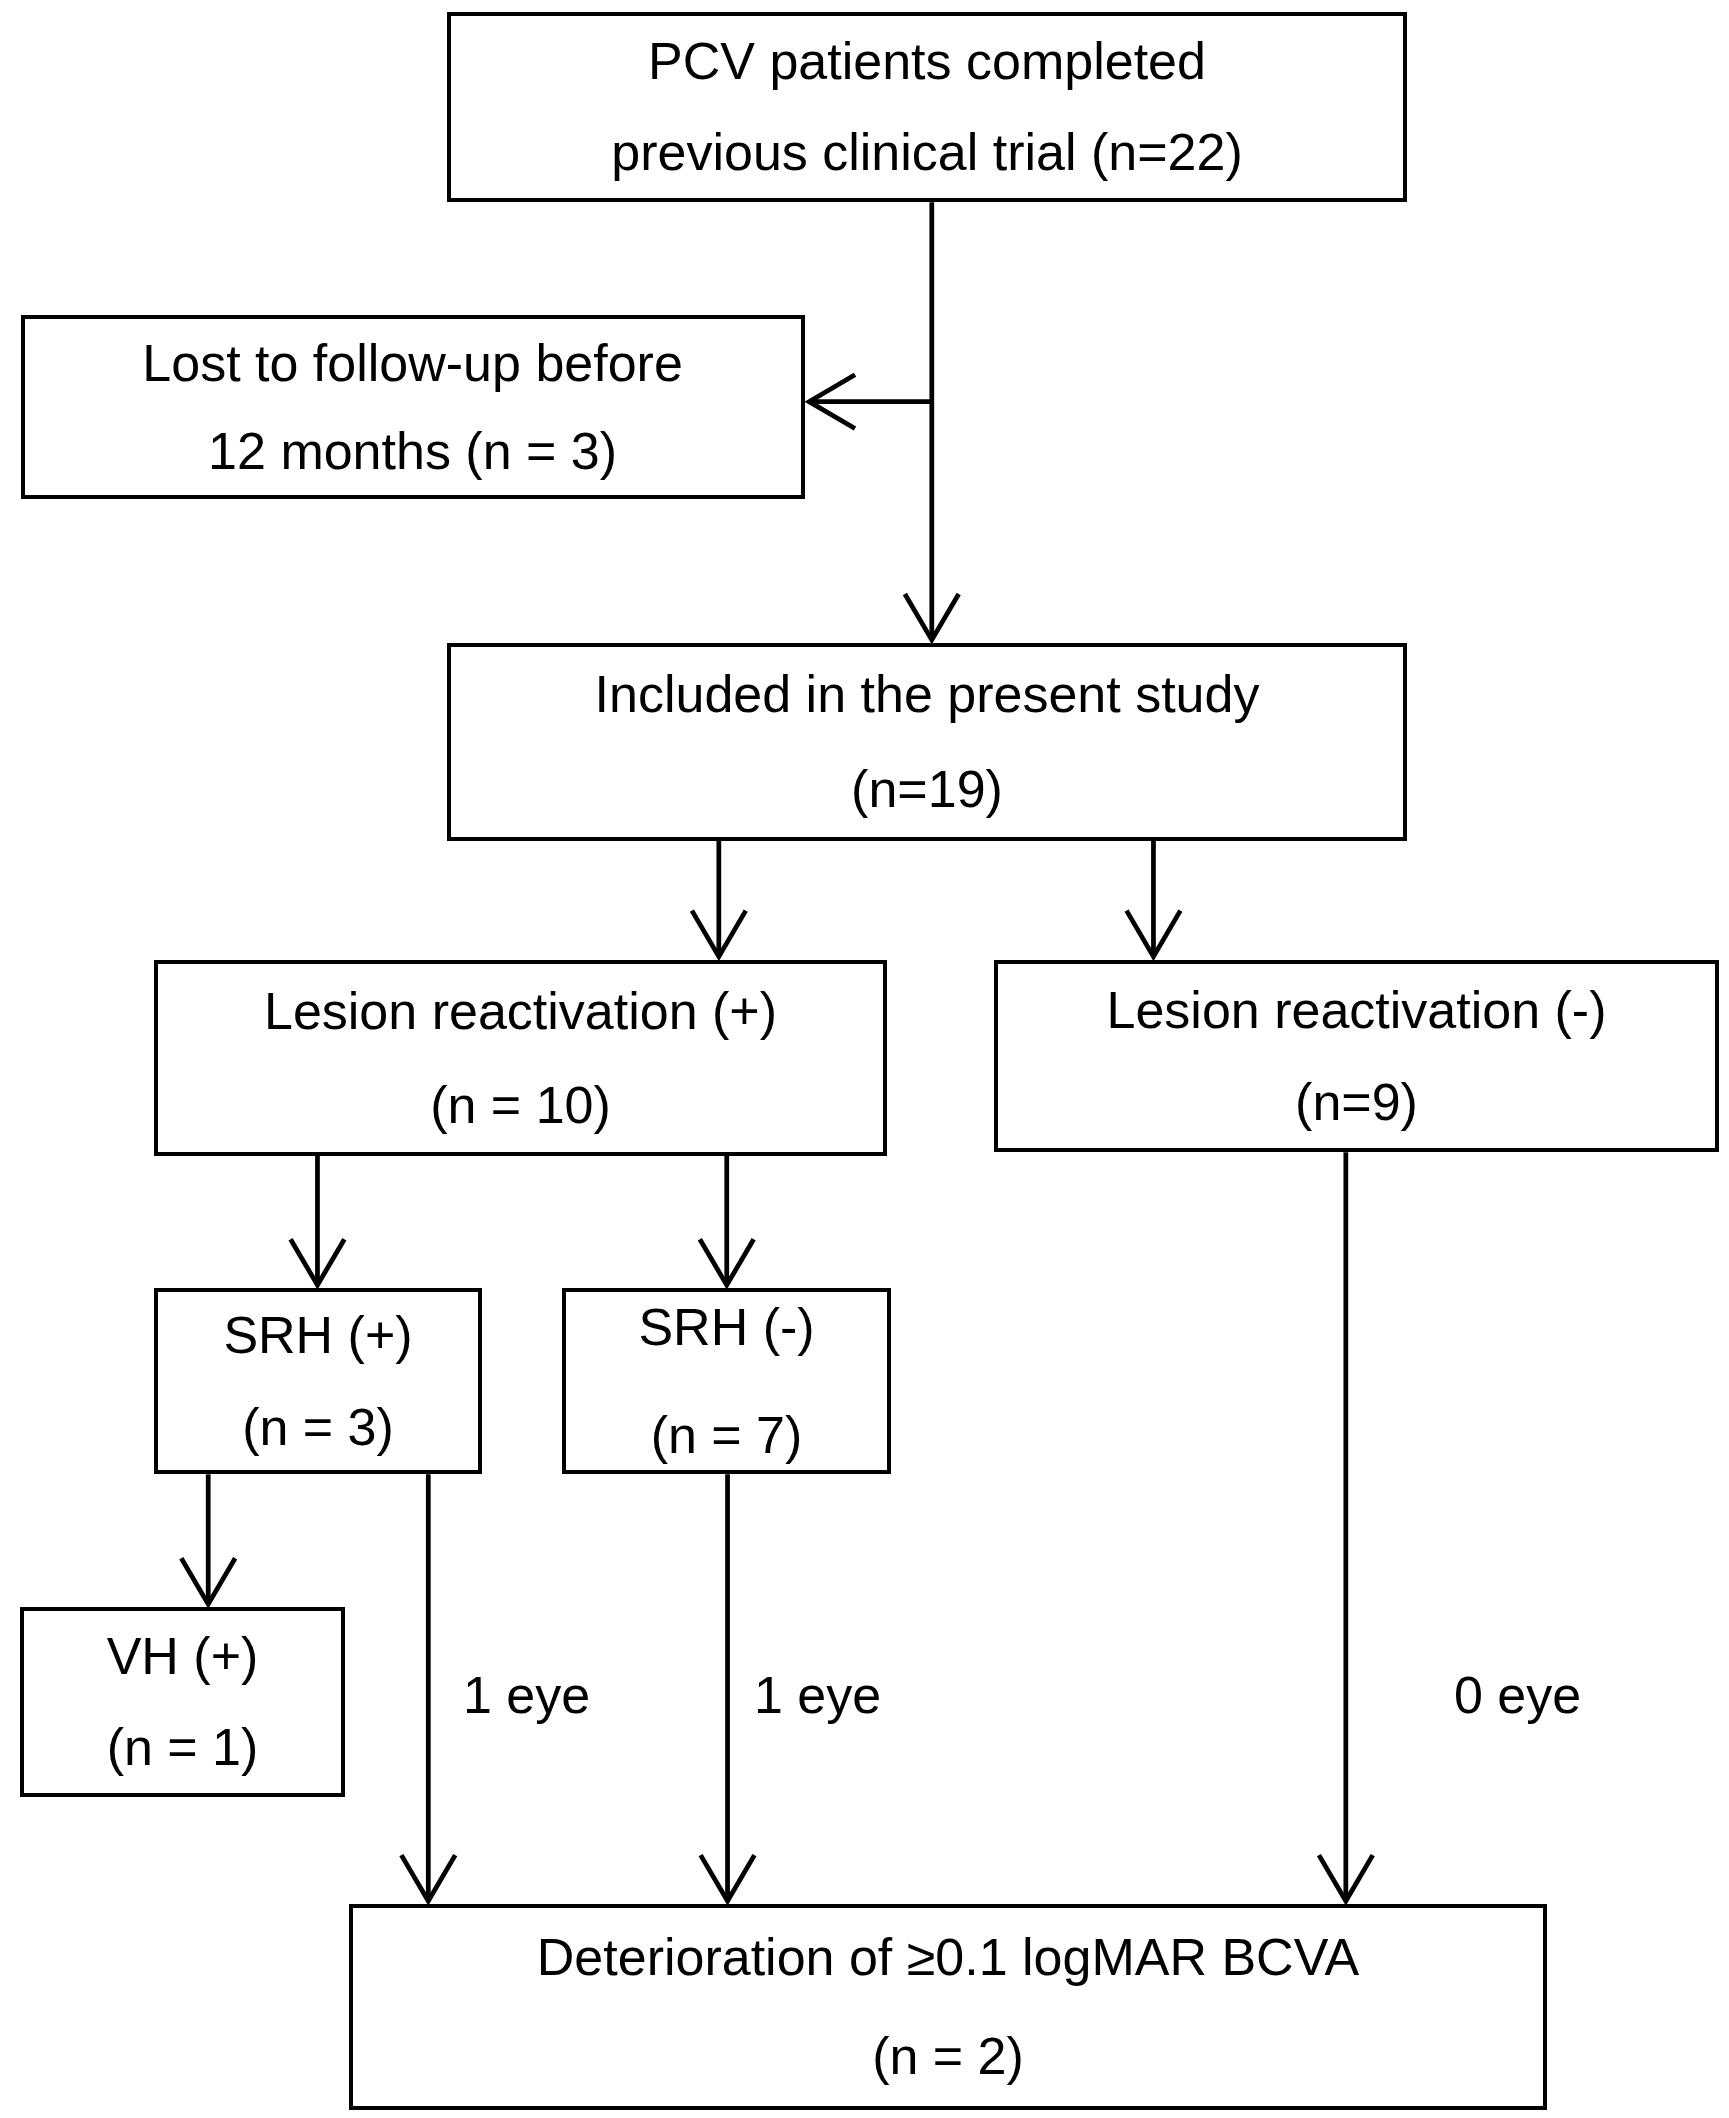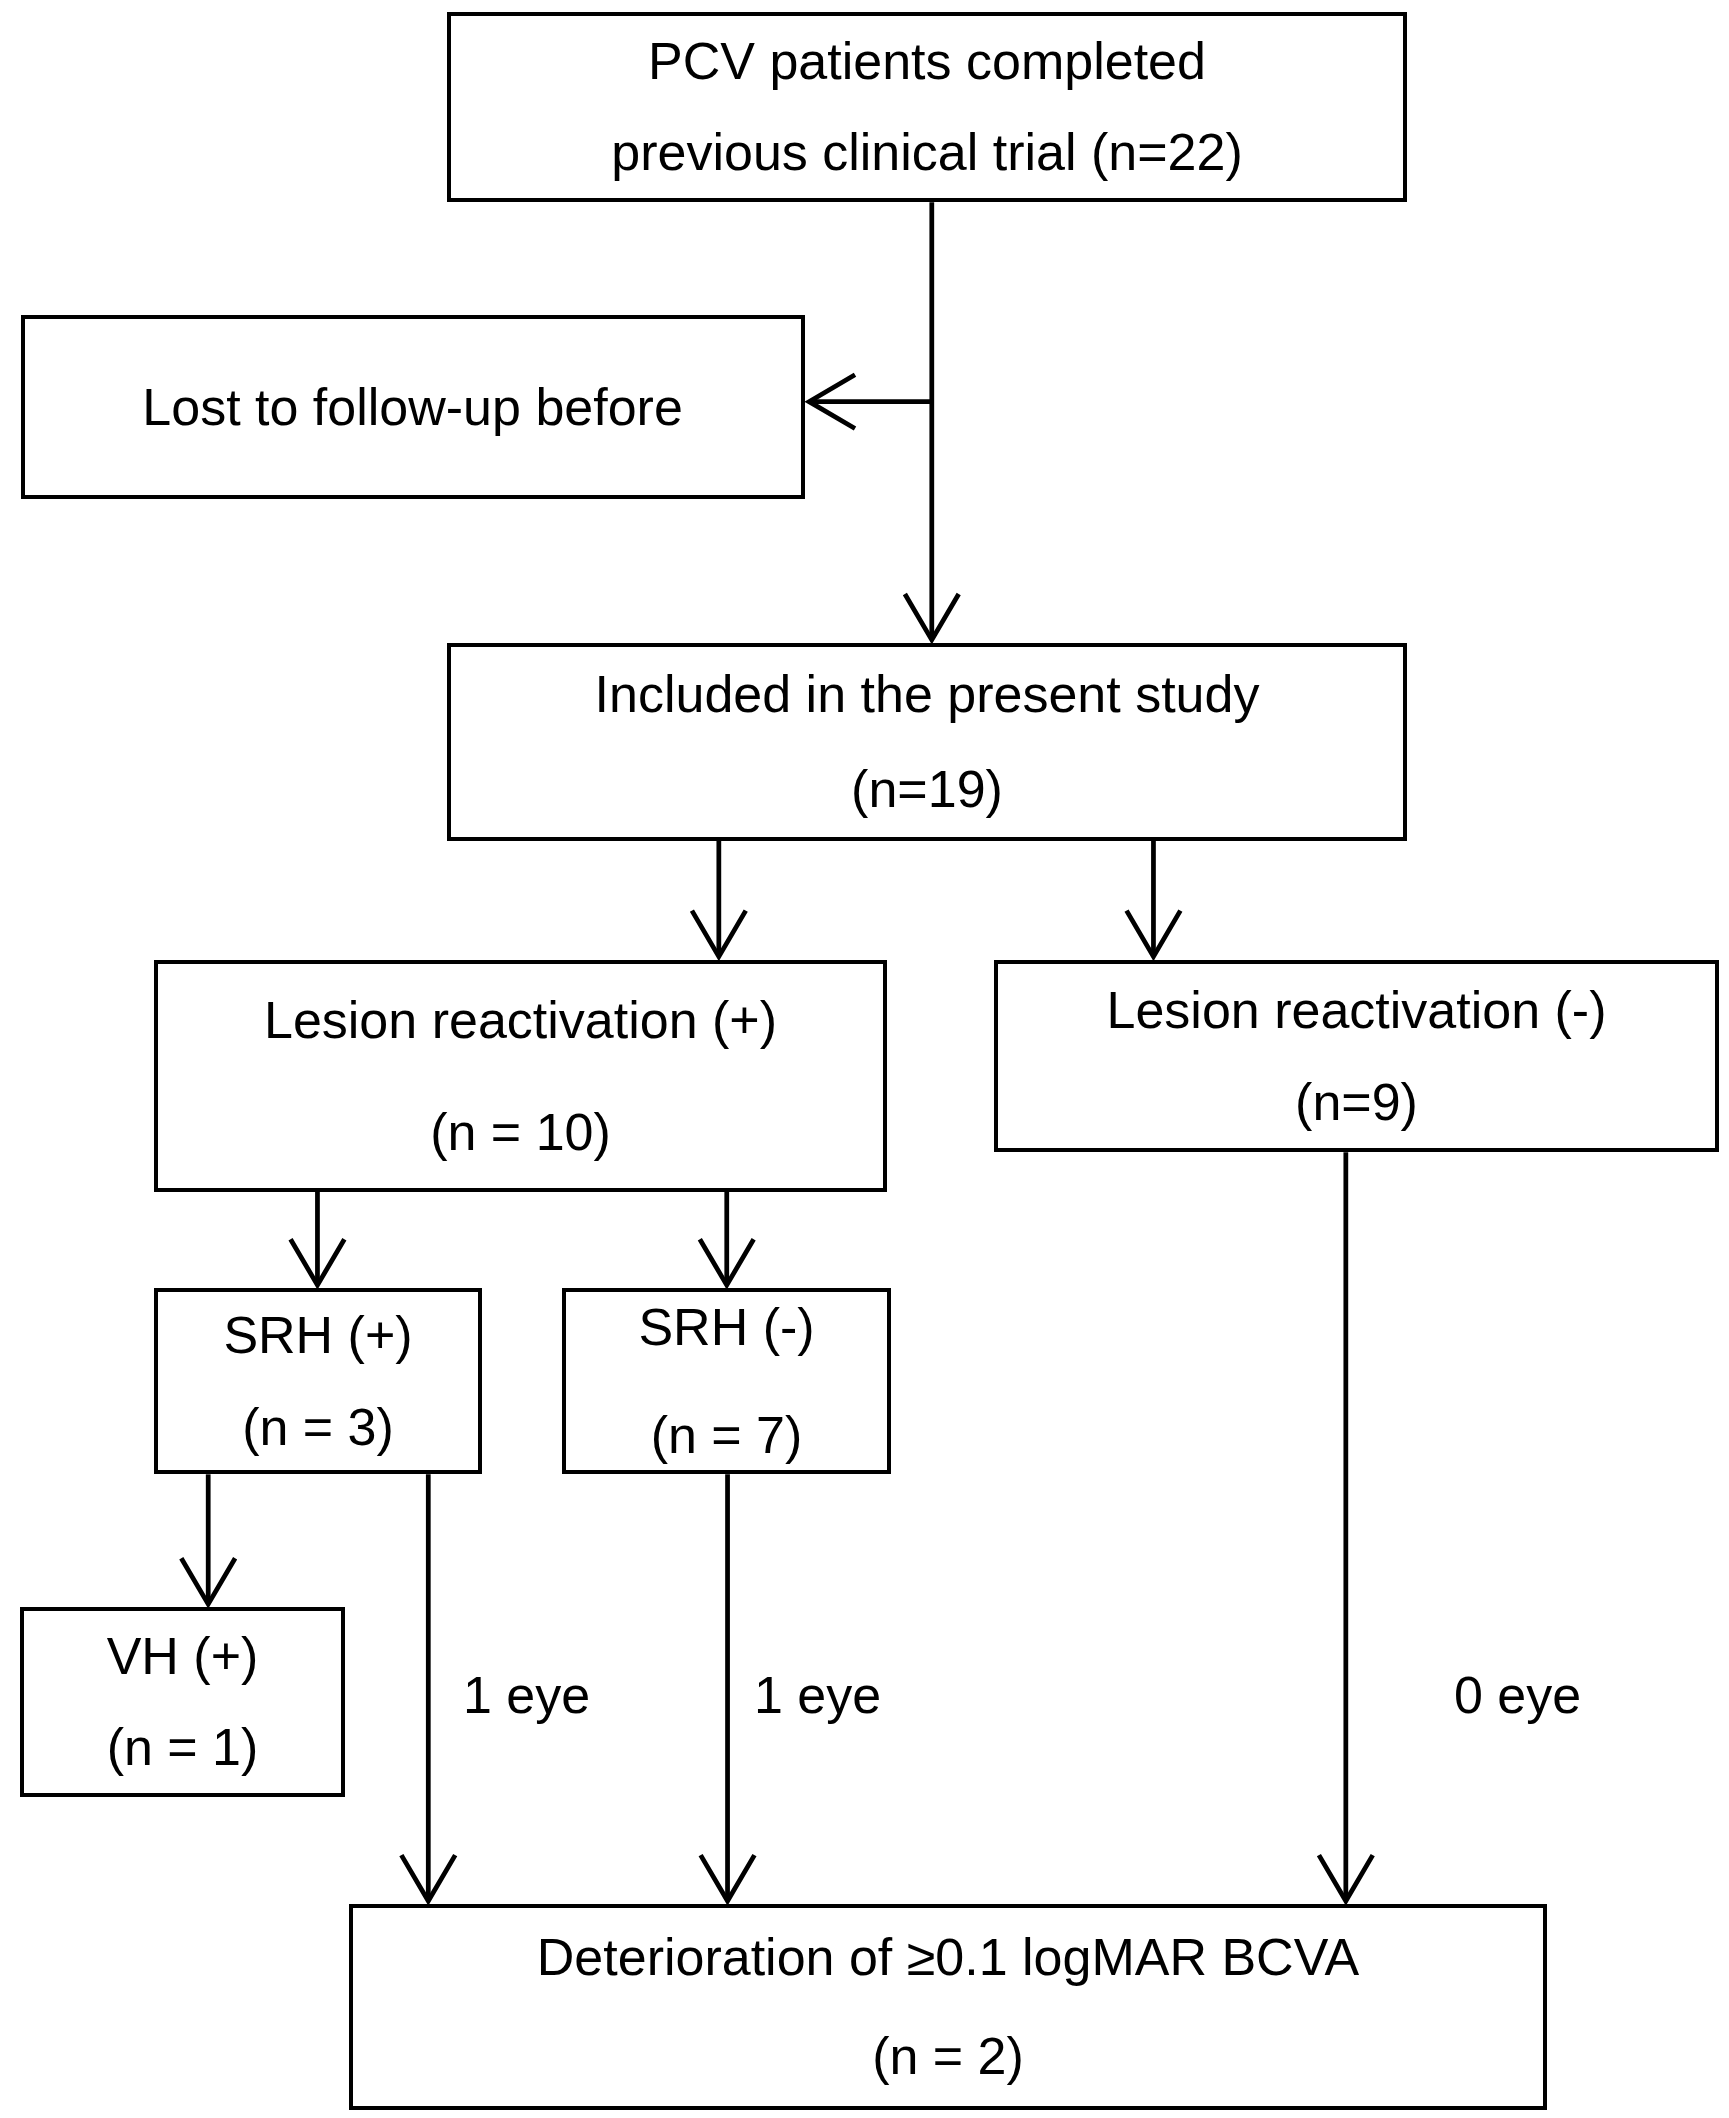--- a/index.html
+++ b/index.html
@@ -39,21 +39,21 @@
     align-items: center;
     text-align: center;
     font-size: 52px;
     line-height: 1.12;
     color: #000000;
     white-space: nowrap;
   }
   #box-top        { left: 447px;  top: 12px;   width: 960px; height: 190px; }
   #box-lost       { left: 20.6px;   top: 315px;  width: 784px;  height: 184px; }
   #box-included   { left: 447px;  top: 643px;  width: 960px; height: 198px; }
-  #box-lesion-pos { left: 154px;  top: 960px; width: 733px;  height: 232px; align-items: center; }
+  #box-lesion-pos { left: 154px;  top: 960px; width: 733px;  height: 196px; align-items: center; }
   #box-lesion-neg { left: 994px; top: 960px; width: 725px;  height: 192px; }
   #box-srh-pos    { left: 154px;  top: 1288px; width: 328px;  height: 186px; gap: 6px; }
   #box-srh-neg    { left: 562px;  top: 1288px; width: 329px;  height: 186px; gap: 37px; }
   #box-vh         { left: 20px;   top: 1607px; width: 325px;  height: 190px; }
   #box-outcome    { left: 349px;  top: 1904px; width: 1198px; height: 206px; }
   .edge-label {
     position: absolute;
     font-size: 52px;
     line-height: 1;
     color: #000000;
@@ -111,20 +111,21 @@
     </g>
   </svg>
 
   <div class="box" id="box-top">
     <span>PCV patients completed</span>
     <span>previous clinical trial (n=22)</span>
   </div>
 
   <div class="box" id="box-lost">
     <span>Lost to follow-up before</span>
+    <span>12 months (n = 3)</span>
   </div>
 
   <div class="box" id="box-included">
     <span>Included in the present study</span>
     <span>(n=19)</span>
   </div>
 
   <div class="box" id="box-lesion-pos">
     <span>Lesion reactivation (+)</span>
     <span>(n = 10)</span>

